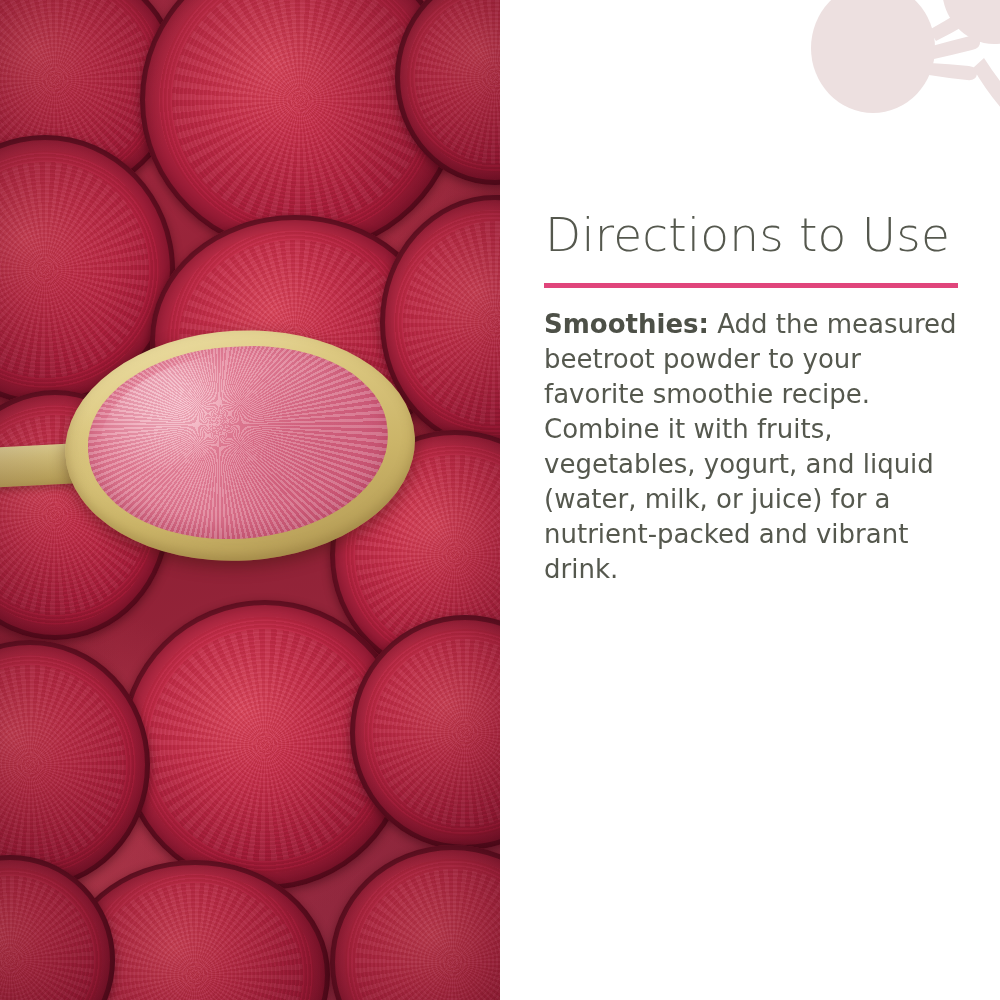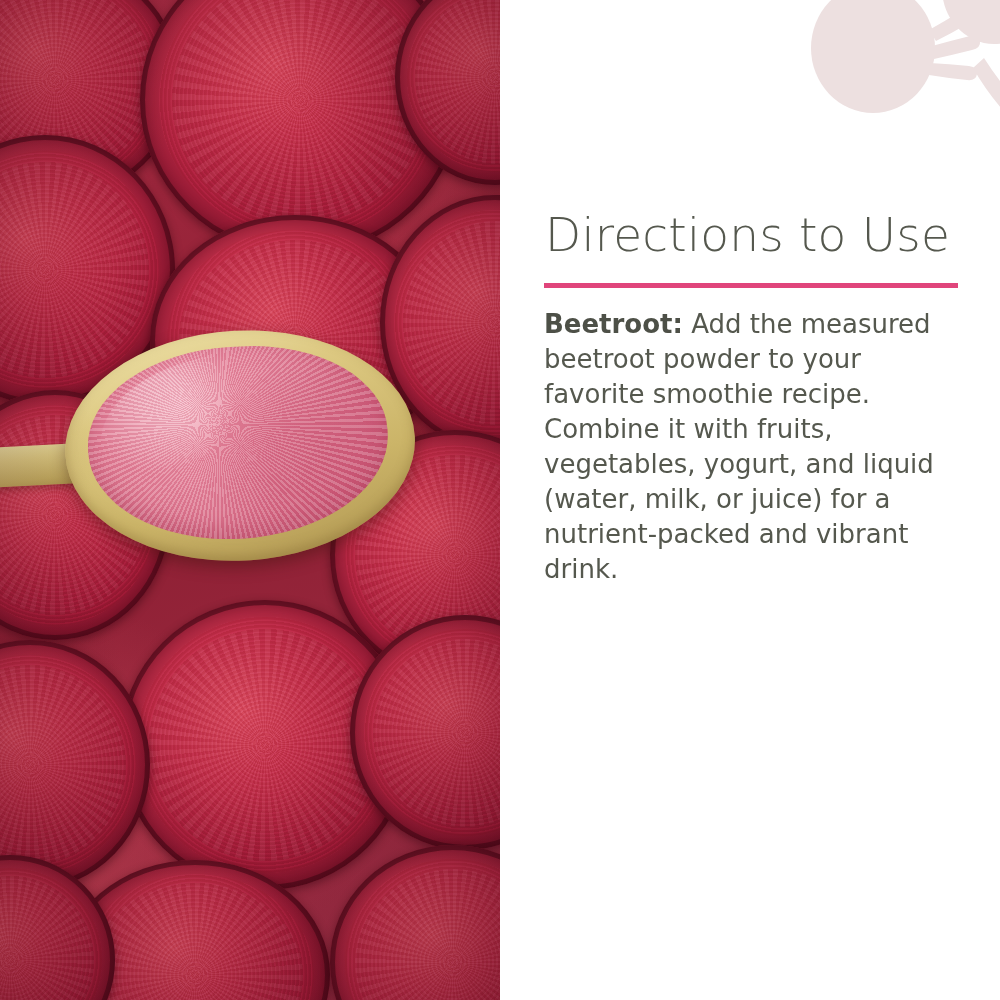--- a/index.html
+++ b/index.html
@@ -263,17 +263,17 @@
         <ellipse cx="196" cy="18" rx="52" ry="56"></ellipse>
         <path d="M186 88 q14 22 30 40 q6 7 -1 12 q-7 5 -12 -2 q-16 -19 -28 -40 z"></path>
       </g>
     </svg>
 
     <h1 class="title">Directions to Use</h1>
 
     <div class="rule"></div>
 
     <div class="body-copy">
-      <p><b>Beetroot:</b><span> Add the measured beetroot powder to your favorite smoothie recipe. Combine it with fruits, vegetables, yogurt, and liquid (water, milk, or juice) for a nutrient-packed and vibrant drink.</span></p>
+      <p><b>Smoothies:</b><span> Add the measured beetroot powder to your favorite smoothie recipe. Combine it with fruits, vegetables, yogurt, and liquid (water, milk, or juice) for a nutrient-packed and vibrant drink.</span></p>
     </div>
 
   </div>
 </div>
 
 </body></html>

